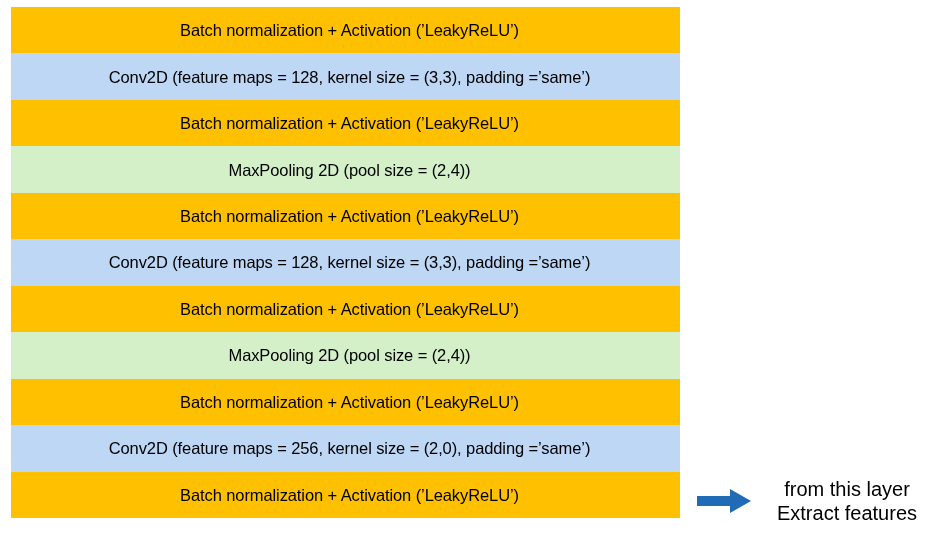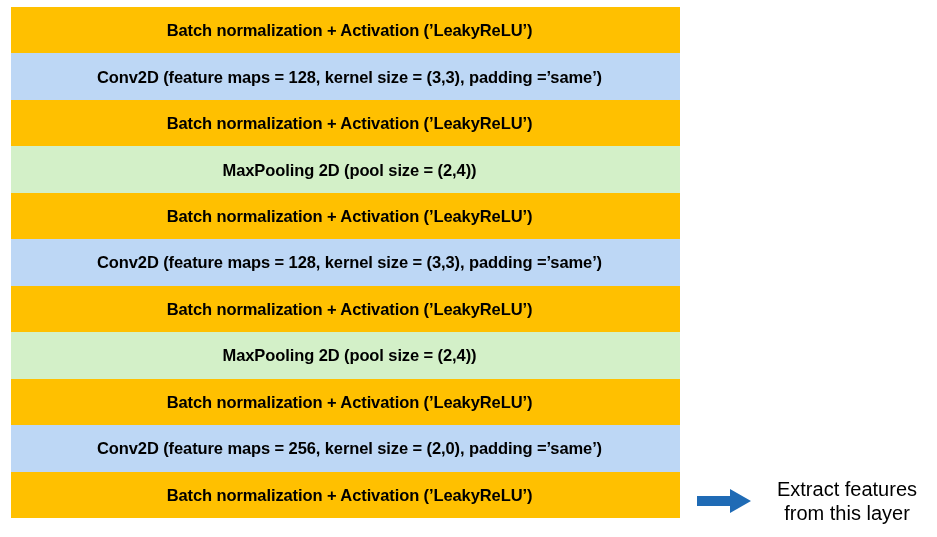--- a/index.html
+++ b/index.html
@@ -36,21 +36,21 @@
     flex: 1 1 0;
     display: flex;
     align-items: center;
     justify-content: center;
     box-sizing: border-box;
     min-height: 0;
   }
 
   .layer-label {
     font-size: 16.5px;
-    font-weight: bold;
+    font-weight: normal;
     color: #000000;
     line-height: 1.1;
     letter-spacing: -0.1px;
     white-space: nowrap;
     text-align: left;
     margin-left: 8px;
   }
 
   
   #extract-annotation {
@@ -121,18 +121,18 @@
       <div class="layer-row" style="background: rgb(255, 192, 0);">
         <span class="layer-label">Batch normalization + Activation (’LeakyReLU’)</span>
       </div>
     </div>
 
   <div id="extract-annotation">
     <svg id="extract-arrow-icon" viewBox="0 0 54 26" aria-hidden="true">
       <polygon points="0,8 33,8 33,1 54,13 33,25 33,18 0,18" fill="#1F6BB5"></polygon>
     </svg>
     <div id="extract-caption">
+      <span class="caption-line">from this layer</span>
       <span class="caption-line">Extract features</span>
-      <span class="caption-line">from this layer</span>
     </div>
   </div>
 
 </div>
 
 </body></html>

